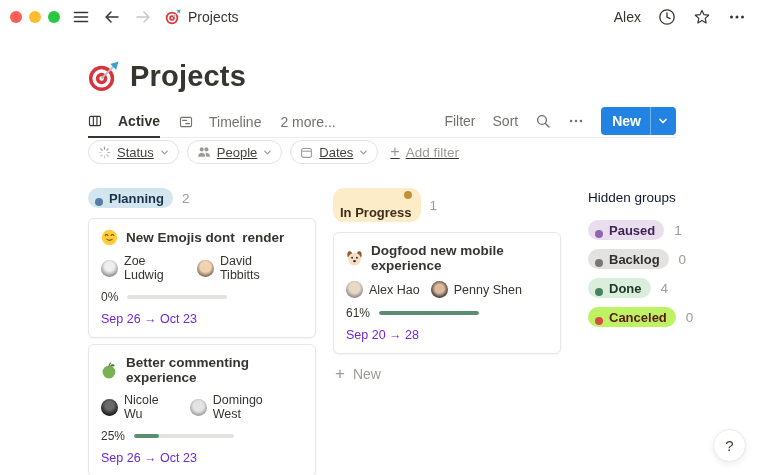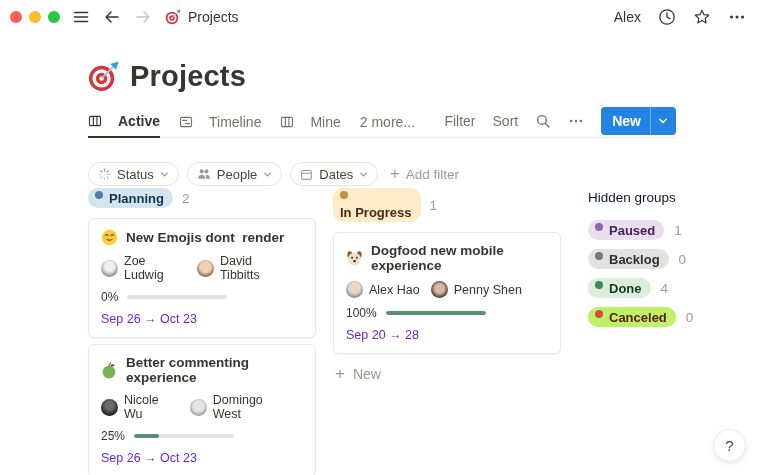--- a/index.html
+++ b/index.html
@@ -38,34 +38,34 @@
   .tab.active { color:#37352F; font-weight:700; border-bottom:2px solid #37352F; }
   .controls { display:flex; align-items:center; gap:17px; color:#73726E; font-size:14px; padding-bottom:4px; }
   .ctl { cursor:pointer; display:inline-flex; align-items:center; }
   .new-btn { display:flex; align-items:center; height:28px; border-radius:4px;
     color:#fff; font-size:14px; font-weight:700; cursor:pointer; overflow:hidden; }
   .new-btn .main { padding:0 9px 0 11px; }
   .new-btn .chev { padding:0 8px 0 7px; border-left:1px solid rgba(255,255,255,.38);
     display:flex; align-items:center; height:100%; }
 
   
-  .filterrow { position:absolute; left:88px; top:162px; display:flex; align-items:center; gap:8px; }
+  .filterrow { position:absolute; left:88px; top:140px; display:flex; align-items:center; gap:8px;text-decoration:underline; }
   .chip { height:24px; display:flex; align-items:center; gap:6px; padding:0 9px;
     border:1px solid #E3E2E0; border-radius:13px; font-size:13px; color:#45443F;
     background:#fff; cursor:pointer; }
   .chip .cicon { color:#9B9A97; display:inline-flex; }
   .chip .chv { color:#9B9A97; display:inline-flex; }
   .add-filter { display:flex; align-items:center; gap:6px; color:#9B9A97; font-size:13.5px; cursor:pointer; margin-left:4px; }
   .add-filter .plus { font-size:16px; line-height:1; }
 
   
   .col { position:absolute; top:188px; width:228px; }
   .col.c1 { left:88px; } .col.c2 { left:333px; }
   .group-header { display:flex; align-items:center; gap:9px; margin-bottom:10px; }
-  .pill { display:inline-flex; align-items:flex-start; gap:6px; padding:2.5px 9px 2.5px 7px;
+  .pill { display:inline-flex; align-items:flex-end; gap:6px; padding:2.5px 9px 2.5px 7px;
     border-radius:11px; font-size:13px; font-weight:700; }
   .pill .dot { width:8px; height:8px; border-radius:50%; flex:none; }
   .gcount { font-size:13.5px; color:#9B9A97; }
 
   .card { background:#fff; border:1px solid #E8E7E4; border-radius:6px;
     box-shadow:0 1px 2px rgba(15,15,15,.05); padding:10px 12px 11px;
     display:flex; flex-direction:column; gap:8px; margin-bottom:6px; cursor:pointer; }
   .card-title { display:flex; align-items:center; gap:8px; font-size:13.5px; font-weight:700;
     white-space:pre-wrap; }
   .emoji-icon { width:17px; height:17px; flex:none; display:inline-flex; }
@@ -196,30 +196,20 @@
       <span>
           <svg width="14" height="14" viewBox="0 0 16 16" fill="none" stroke="currentColor" stroke-width="1.3" stroke-linecap="round">
             <rect x="1.7" y="2.7" width="12.6" height="10.6" rx="1.6"></rect>
             <line x1="4.2" y1="6.2" x2="8.6" y2="6.2"></line>
             <line x1="7.6" y1="9.8" x2="12" y2="9.8"></line>
           </svg>
         </span>
       <span>Timeline</span>
     </div>
     <div class="tab">
-      <span>
-          <svg width="14" height="14" viewBox="0 0 16 16" fill="none" stroke="currentColor" stroke-width="1.3">
-            <rect x="1.7" y="2.7" width="12.6" height="10.6" rx="1.6"></rect>
-            <line x1="6.1" y1="2.7" x2="6.1" y2="13.3"></line>
-            <line x1="10.2" y1="2.7" x2="10.2" y2="13.3"></line>
-          </svg>
-        </span>
-      <span>Mine</span>
-    </div>
-    <div class="tab">
       <span>2 more...</span>
     </div>
   </div>
   <div class="controls">
     <span class="ctl">Filter</span>
     <span class="ctl">Sort</span>
     <span class="ctl">
       <svg width="16" height="16" viewBox="0 0 16 16" fill="none" stroke="currentColor" stroke-width="1.4" stroke-linecap="round">
           <circle cx="7" cy="7" r="4.4"></circle>
           <line x1="10.4" y1="10.4" x2="14" y2="14"></line>
@@ -399,21 +389,21 @@
       <span class="person">
         <span class="avatar av5"></span>
         <span>Alex Hao</span>
       </span>
       <span class="person">
         <span class="avatar av6"></span>
         <span>Penny Shen</span>
       </span>
     </div>
     <div class="progress-row">
-      <span>100%</span>
+      <span>61%</span>
       <div class="bar">
         <div class="bar-fill" style="width: 100%; background: rgb(89, 142, 110);"></div>
       </div>
     </div>
     <div class="dates">Sep 20 → 28</div>
   </div>
 
   <div class="new-row">
     <span class="plus">+</span>
     <span>New</span>

